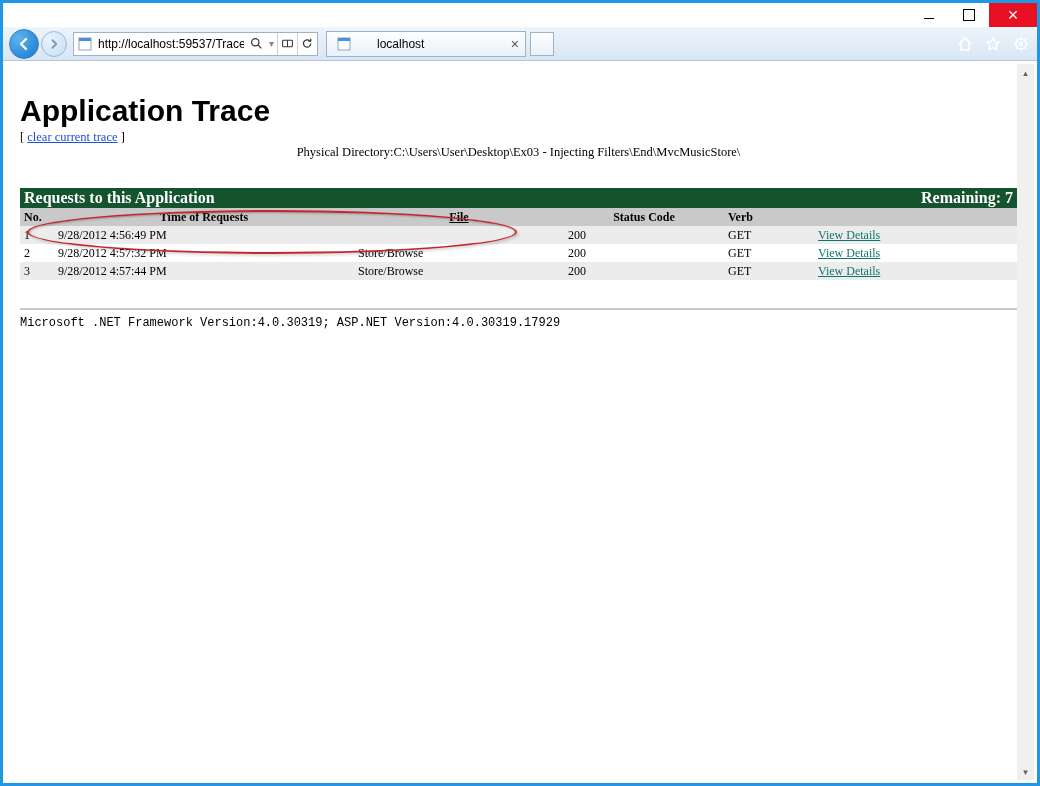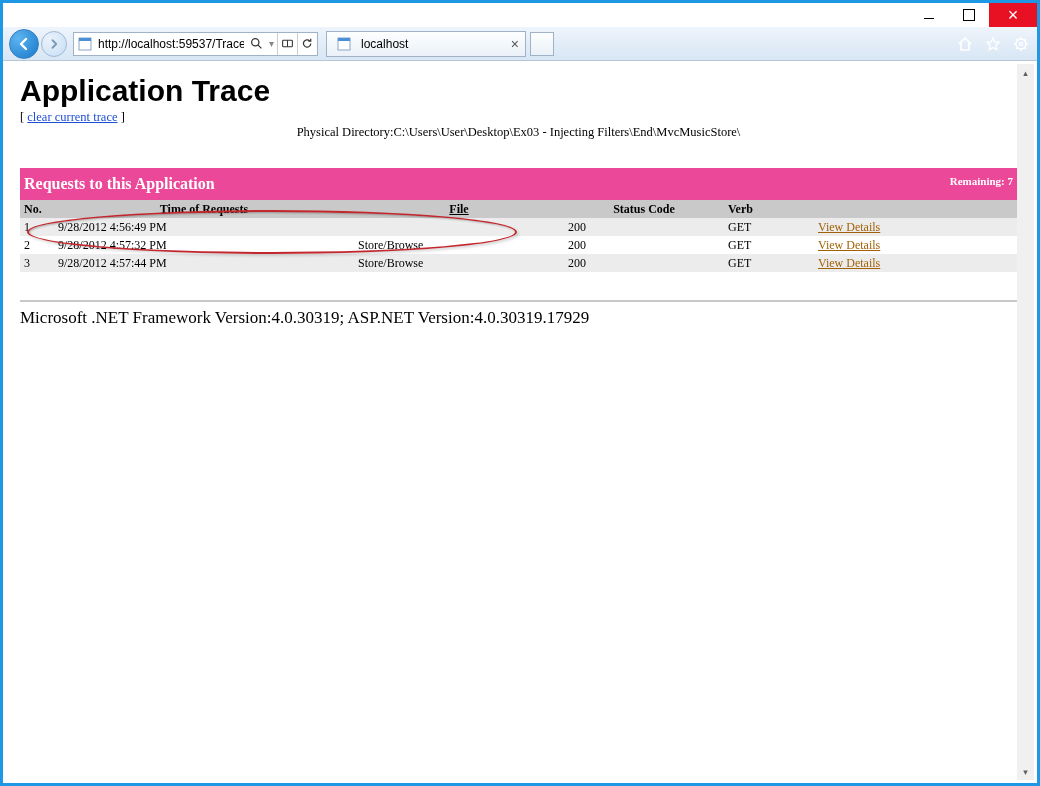--- a/index.html
+++ b/index.html
@@ -17,52 +17,52 @@
   
   .ie-chrome { height: 34px; background: linear-gradient(#eef4fb, #d8e6f5); border-bottom: 1px solid #b7c6d7; display:flex; align-items:center; padding: 0 6px; gap: 2px; }
   .nav-btn { width: 30px; height: 30px; border-radius: 50%; border:1px solid #3a7fbf; background: radial-gradient(circle at 30% 30%, #5db4f0, #1678c9); display:flex; align-items:center; justify-content:center; color:#fff; font-size:18px; }
   .nav-btn.fwd { background: radial-gradient(circle at 30% 30%, #e9f2fb, #c8dff5); color:#6f8bab; border-color:#9fb9d6; width:26px; height:26px; font-size:15px;}
   .addr-wrap { display:flex; align-items:center; border:1px solid #9fb2c7; background:#fff; height:24px; margin-left:4px; }
   .page-icon { width:18px; height:18px; margin:0 2px; display:flex; align-items:center; justify-content:center; font-size:12px;}
   .addr-input { border:none; outline:none; font-size:12px; height:22px; padding:0 2px; width:150px; font-family:"Segoe UI",Arial,sans-serif; }
   .addr-sep { color:#888; font-size:10px; padding:0 3px;}
   .addr-icon { width:20px; height:22px; display:flex; align-items:center; justify-content:center; font-size:13px; color:#333; border-left:1px solid #ccc;}
   .addr-icon.search { border-left:none;}
-  .tab { margin-left:6px; height:26px; min-width:200px; background:linear-gradient(#fdfefe,#eaf1f8); border:1px solid #9fb2c7; display:flex; align-items:center; padding:0 6px; font-size:12px; gap:6px;}
+  .tab { margin-left:6px; height:26px; min-width:200px; background:linear-gradient(#fdfefe,#eaf1f8); border:1px solid #9fb2c7; display:flex; align-items:center; padding:0 6px; font-size:12px; gap:22px;}
   .tab-close { margin-left:auto; color:#555; font-size:14px;}
   .newtab { width:24px; height:24px; margin-left:2px; border:1px solid #9fb2c7; background:linear-gradient(#fdfefe,#eaf1f8); }
   .ie-right { margin-left:auto; display:flex; gap:8px; color:#fff; }
   .ie-right .ico { width:20px; height:20px; display:flex; align-items:center; justify-content:center; font-size:16px; color:#fff; text-shadow:0 0 2px #1e98e4;}
 
   
   .viewport { position:absolute; top:61px; bottom:3px; left:3px; right:20px; overflow:auto; padding: 10px 0 0 14px; font-family: Verdana, Geneva, sans-serif; color:#000; }
   .right-scroll { position:absolute; top:61px; bottom:3px; right:3px; width:17px; background:#f0f0f0;}
   .right-scroll .up, .right-scroll .down { height:17px; background:#f0f0f0; display:flex;align-items:center;justify-content:center;color:#606060;font-size:9px;}
   .right-scroll .down{position:absolute;bottom:0;width:100%;}
 
-  h1.trace-title { font-family: Verdana, Arial, sans-serif; font-size: 30px; font-weight: bold; margin-bottom: 2px; }
+  h1.trace-title { font-family: Verdana, Arial, sans-serif; font-size: 30px; font-weight: bold; margin-bottom: 2px; margin-top: 20px; }
   .sub-line { font-family: Verdana; font-size: 12.5px; }
   .sub-line a { color: #1d4ed8; text-decoration: underline; }
   .phys { font-family: Verdana; font-size: 12.5px; margin-bottom: 28px; text-align: center; }
 
-  .section-bar { background:#ec4899; color:#fff; font-family: Verdana; font-size:16px; font-weight:bold; padding:7px 4px; display:flex;}
-  .section-bar .remaining { margin-left:auto; font-size:11px;}
+  .section-bar { background:#14532d; color:#fff; font-family: Verdana; font-size:16px; font-weight:bold; padding:1px 4px; display:flex;}
+  .section-bar .remaining { margin-left:auto; font-size:16px;}
   table.req { width:100%; border-collapse:collapse; font-family:Verdana; font-size:12px; }
   table.req th { background:#c9c9c9; font-weight:bold; text-align:left; padding:0 4px; height:18px; }
   table.req td { padding:0 4px; height:18px; }
   table.req tr.odd td { background:#ececec; }
-  table.req a { color:#a16207; text-decoration:underline;}
+  table.req a { color:#0f766e; text-decoration:underline;}
   .col-no{width:34px;}
   .col-time{width:300px;}
   .col-file{width:210px;text-decoration:underline;}
   .col-status{width:160px;}
   .col-verb{width:90px;}
 
   hr.footer { margin:28px 0 6px; border:none; border-top:2px solid #c9c9c9; }
-  .foot-ver { font-family:Liberation Serif, serif; font-size:17px; }
+  .foot-ver { font-family:Liberation Mono, monospace; font-size:12px; }
 
   
   .annot { position:absolute; border:2px solid #c1272d; border-radius:50%/50%; pointer-events:none; box-shadow:1px 1px 2px rgba(0,0,0,0.25) inset, 2px 2px 3px rgba(0,0,0,0.15);}
 </style>
 </head>
 <body>
 
 <div class="titlebar">
   <div class="caption-btn minimize"></div>
   <div class="caption-btn maximize"></div>

